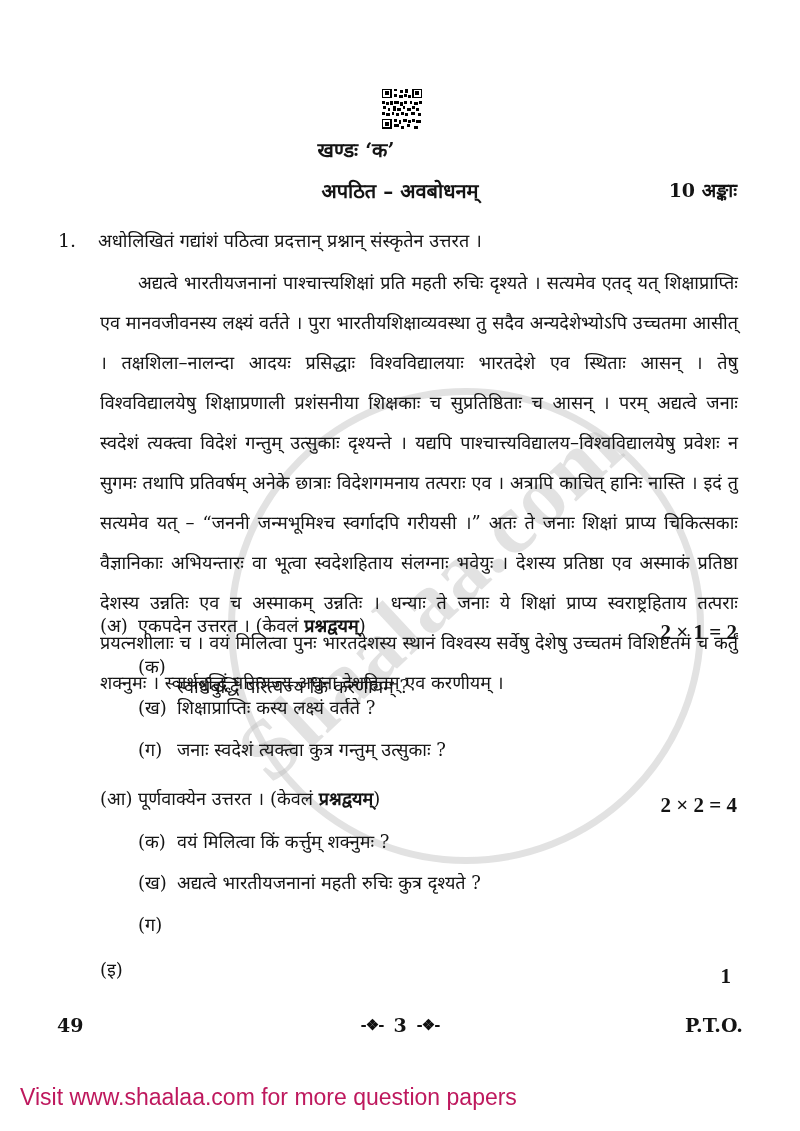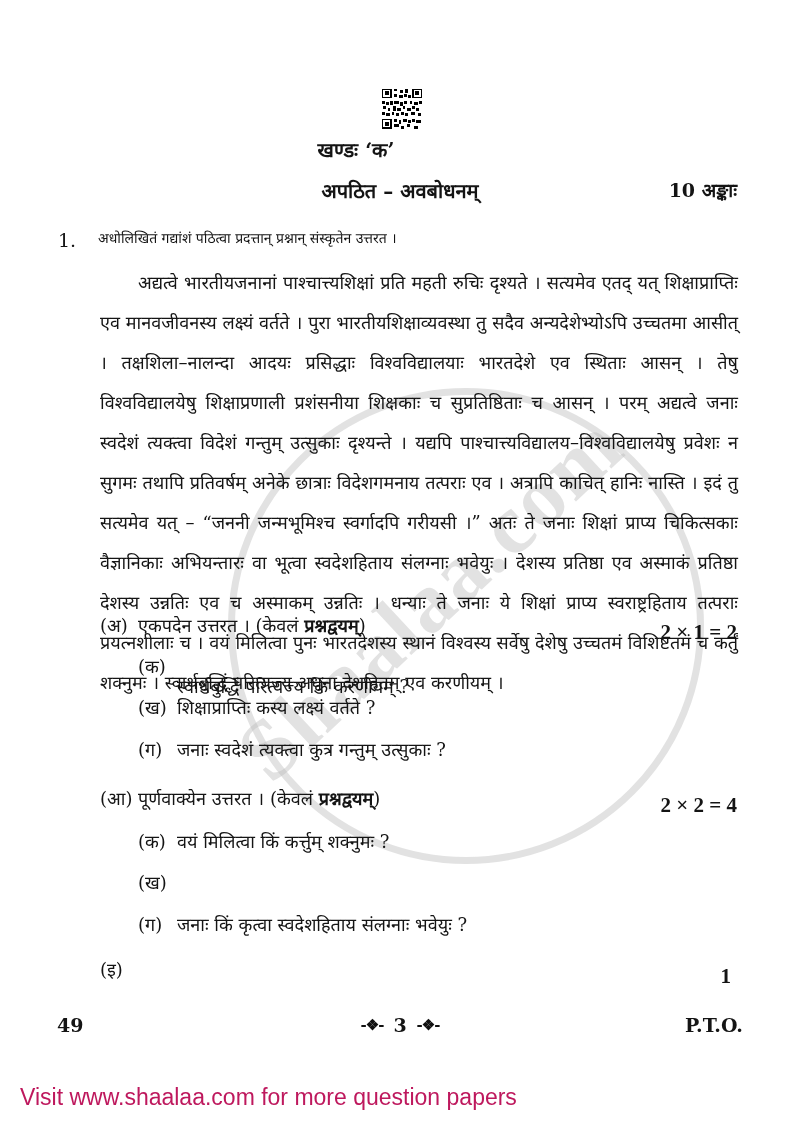--- a/index.html
+++ b/index.html
@@ -17,21 +17,21 @@
   
   .qr{position:absolute;left:382px;top:86px;width:40px;height:45px;}
   .hdr-title{position:absolute;left:0;top:136px;width:712px;text-align:center;
              font-size:20px;font-weight:bold;}
   .hdr-marks{position:absolute;right:63px;top:138px;font-size:19px;font-weight:bold;margin-top:39px;}
   .subtitle{position:absolute;left:0;top:177px;width:800px;text-align:center;
             font-size:20px;font-weight:bold;}
 
   
   .qnum{position:absolute;left:58px;top:229px;font-size:19px;}
-  .qinstr{position:absolute;left:98px;top:228px;font-size:14px;}
+  .qinstr{position:absolute;left:98px;top:228px;font-size:18px;}
   .passage{position:absolute;left:100px;top:263px;width:638px;font-size:18px;
            line-height:40px;text-align:justify;text-indent:38px;}
 
   
   .lblA{position:absolute;left:100px;font-size:18px;}
   .instr{position:absolute;left:138px;font-size:18px;}
   .marks{position:absolute;right:63px;font-size:21px;font-weight:bold;
          font-family:"Liberation Serif",serif;margin-top:8px;}
   .lblI{position:absolute;left:138px;font-size:18px;}
   .itxt{position:absolute;left:177px;font-size:18px;}
@@ -133,22 +133,22 @@
   <div class="lblI" style="top:737px;">(ग)</div>
   <div class="itxt" style="top:737px;">जनाः स्वदेशं त्यक्त्वा कुत्र गन्तुम् उत्सुकाः ?</div>
 
   <div class="lblA" style="top:786px;">(आ)</div>
   <div class="instr" style="top:786px;"><span>पूर्णवाक्येन उत्तरत । (केवलं </span><span class="bold">प्रश्नद्वयम्</span><span>)</span></div>
   <div class="marks" style="top:785px;">2 × 2 = 4</div>
 
   <div class="lblI" style="top:829px;">(क)</div>
   <div class="itxt" style="top:829px;">वयं मिलित्वा किं कर्त्तुम् शक्नुमः ?</div>
   <div class="lblI" style="top:870px;">(ख)</div>
+  <div class="itxt" style="top:870px;">अद्यत्वे भारतीयजनानां महती रुचिः कुत्र दृश्यते ?</div>
   <div class="lblI" style="top:912px;">(ग)</div>
-  <div class="itxt" style="top:912px;">जनाः किं कृत्वा स्वदेशहिताय संलग्नाः भवेयुः ?</div>
 
   <div class="lblA" style="top:957px;">(इ)</div>
   <div class="marks" style="top:956px;right:69px;">1</div>
 
   <div class="foot-left">49</div>
   <div class="foot-center"><span class="orn">-❖-</span><span class="pg">3</span><span class="orn">-❖-</span></div>
   <div class="foot-right">P.T.O.</div>
 
   <div class="bottom-bar">Visit www.shaalaa.com for more question papers</div>
 

